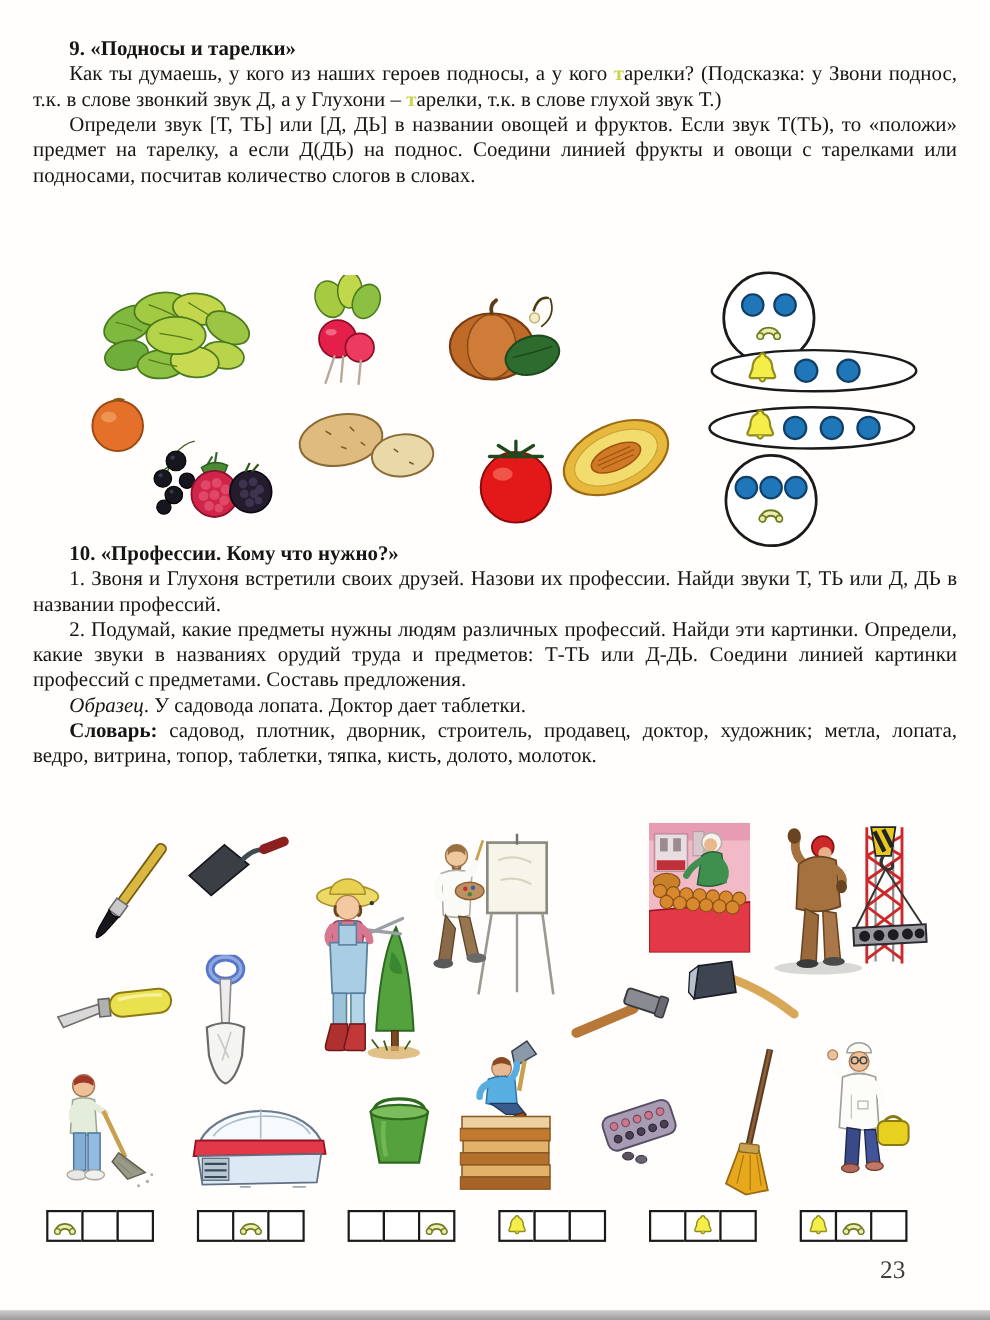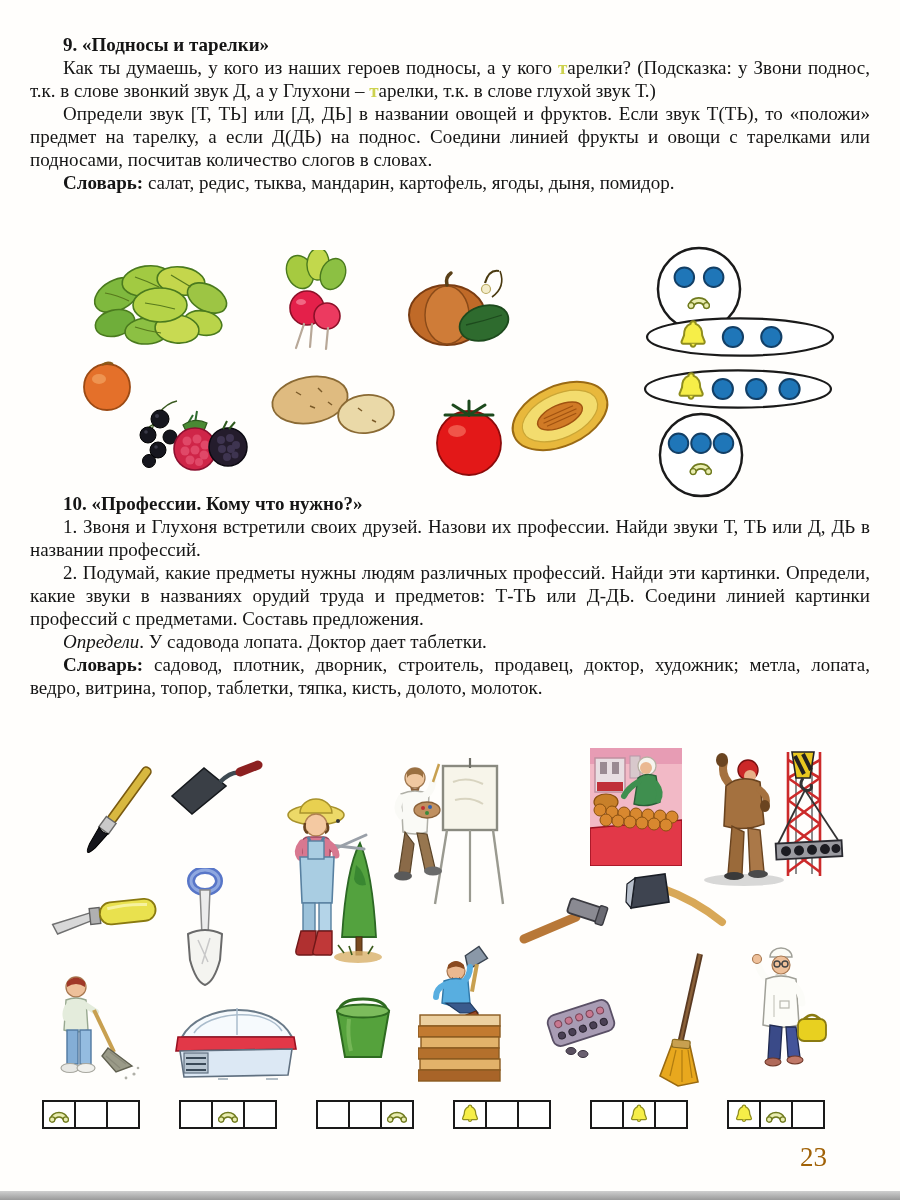--- a/index.html
+++ b/index.html
@@ -13,34 +13,33 @@
   .illo{position:absolute;}
   .illo svg{width:100%;height:100%;display:block;}
   .scheme{position:absolute;}
   .scheme svg{width:100%;height:100%;display:block;}
   #strips{position:absolute;top:1100px;left:42px;width:816px;display:flex;gap:33px;}
   .strip{display:flex;width:104px;height:29px;}
   .cell{width:34px;height:29px;border:2.2px solid #1a1a1a;margin-left:-2.2px;background:#fff;
         display:flex;align-items:center;justify-content:center;box-sizing:border-box;}
   .cell:first-child{margin-left:0;}
   .cell svg{width:24px;height:24px;}
-  .pagenum{position:absolute;top:1142px;left:800px;font-size:27px;color:#a16207;}
+  .pagenum{position:absolute;top:1142px;left:800px;font-size:23px;color:#404040;}
   .bottom-edge{position:absolute;bottom:0;left:0;width:900px;height:9px;
                background:linear-gradient(#cfcfcf,#9a9a9a);}
 </style>
 </head>
 <body>
 
 <div class="page">
 
   <div class="textblock" style="top:33px;">
     <p class="para bold">9. «Подносы и тарелки»</p>
     <p class="para"><span>Как ты думаешь, у кого из наших героев подносы, а у кого </span><span class="hl">т</span><span>арелки? (</span><span style="">Подсказка</span><span>: у Звони поднос, т.к. в слове звонкий звук Д, а у Глухони – </span><span class="hl">т</span><span>арелки, т.к. в слове глухой звук Т.)</span></p>
     <p class="para"><span>Определи звук [Т, ТЬ] или [Д, ДЬ] в названии овощей и фруктов. Если звук Т(ТЬ), то «положи» предмет на тарелку, а если Д(ДЬ) на поднос. Соедини линией фрукты и овощи с тарелками или подносами, посчитав количество слогов в словах.</span></p>
-    <p class="para"><span style="font-weight: bold;">Словарь:</span><span> салат, редис, тыква, мандарин, картофель, ягоды, дыня, помидор.</span></p>
   </div>
 
   <div class="band" style="top:245px;height:250px;">
 
     <div class="illo" style="left:85px;top:8px;width:150px;height:105px;">
       <svg viewBox="0 0 150 105">
         <g stroke="#4a7a1e" stroke-width="1.6">
           <ellipse cx="32" cy="42" rx="24" ry="15" fill="#7fb93e" transform="rotate(-28 32 42)"></ellipse>
           <ellipse cx="62" cy="28" rx="25" ry="15" fill="#a2ca42" transform="rotate(-8 62 28)"></ellipse>
           <ellipse cx="96" cy="28" rx="24" ry="14" fill="#c4d64c" transform="rotate(8 96 28)"></ellipse>
@@ -245,21 +244,21 @@
             </g>
           </g>
         </svg>
       </div>
   </div>
 
   <div class="textblock" style="top:492px;">
     <p class="para bold">10. «Профессии. Кому что нужно?»</p>
     <p class="para"><span>1. Звоня и Глухоня встретили своих друзей. Назови их профессии. Найди звуки Т, ТЬ или Д, ДЬ в названии профессий.</span></p>
     <p class="para"><span>2. Подумай, какие предметы нужны людям различных профессий. Найди эти картинки. Определи, какие звуки в названиях орудий труда и предметов: Т-ТЬ или Д-ДЬ. Соедини линией картинки профессий с предметами. Составь предложения.</span></p>
-    <p class="para"><span style="font-style: italic;">Определи</span><span>. У садовода лопата. Доктор дает таблетки.</span></p>
+    <p class="para"><span style="font-style: italic;">Образец</span><span>. У садовода лопата. Доктор дает таблетки.</span></p>
     <p class="para"><span style="font-weight: bold;">Словарь:</span><span> садовод, плотник, дворник, строитель, продавец, доктор, художник; метла, лопата, ведро, витрина, топор, таблетки, тяпка, кисть, долото, молоток.</span></p>
   </div>
 
   <div class="band" style="top:740px;height:352px;">
 
     <div class="illo" style="left:68px;top:15px;width:92px;height:125px;">
       <svg viewBox="0 0 92 125">
         <g transform="rotate(36 46 62)">
           <rect x="41" y="2" width="9" height="66" rx="4" fill="#d8b840" stroke="#7a5a10" stroke-width="1.6"></rect>
           <rect x="39.5" y="66" width="12" height="13" fill="#c9c9c9" stroke="#6a6a6a" stroke-width="1.4"></rect>

